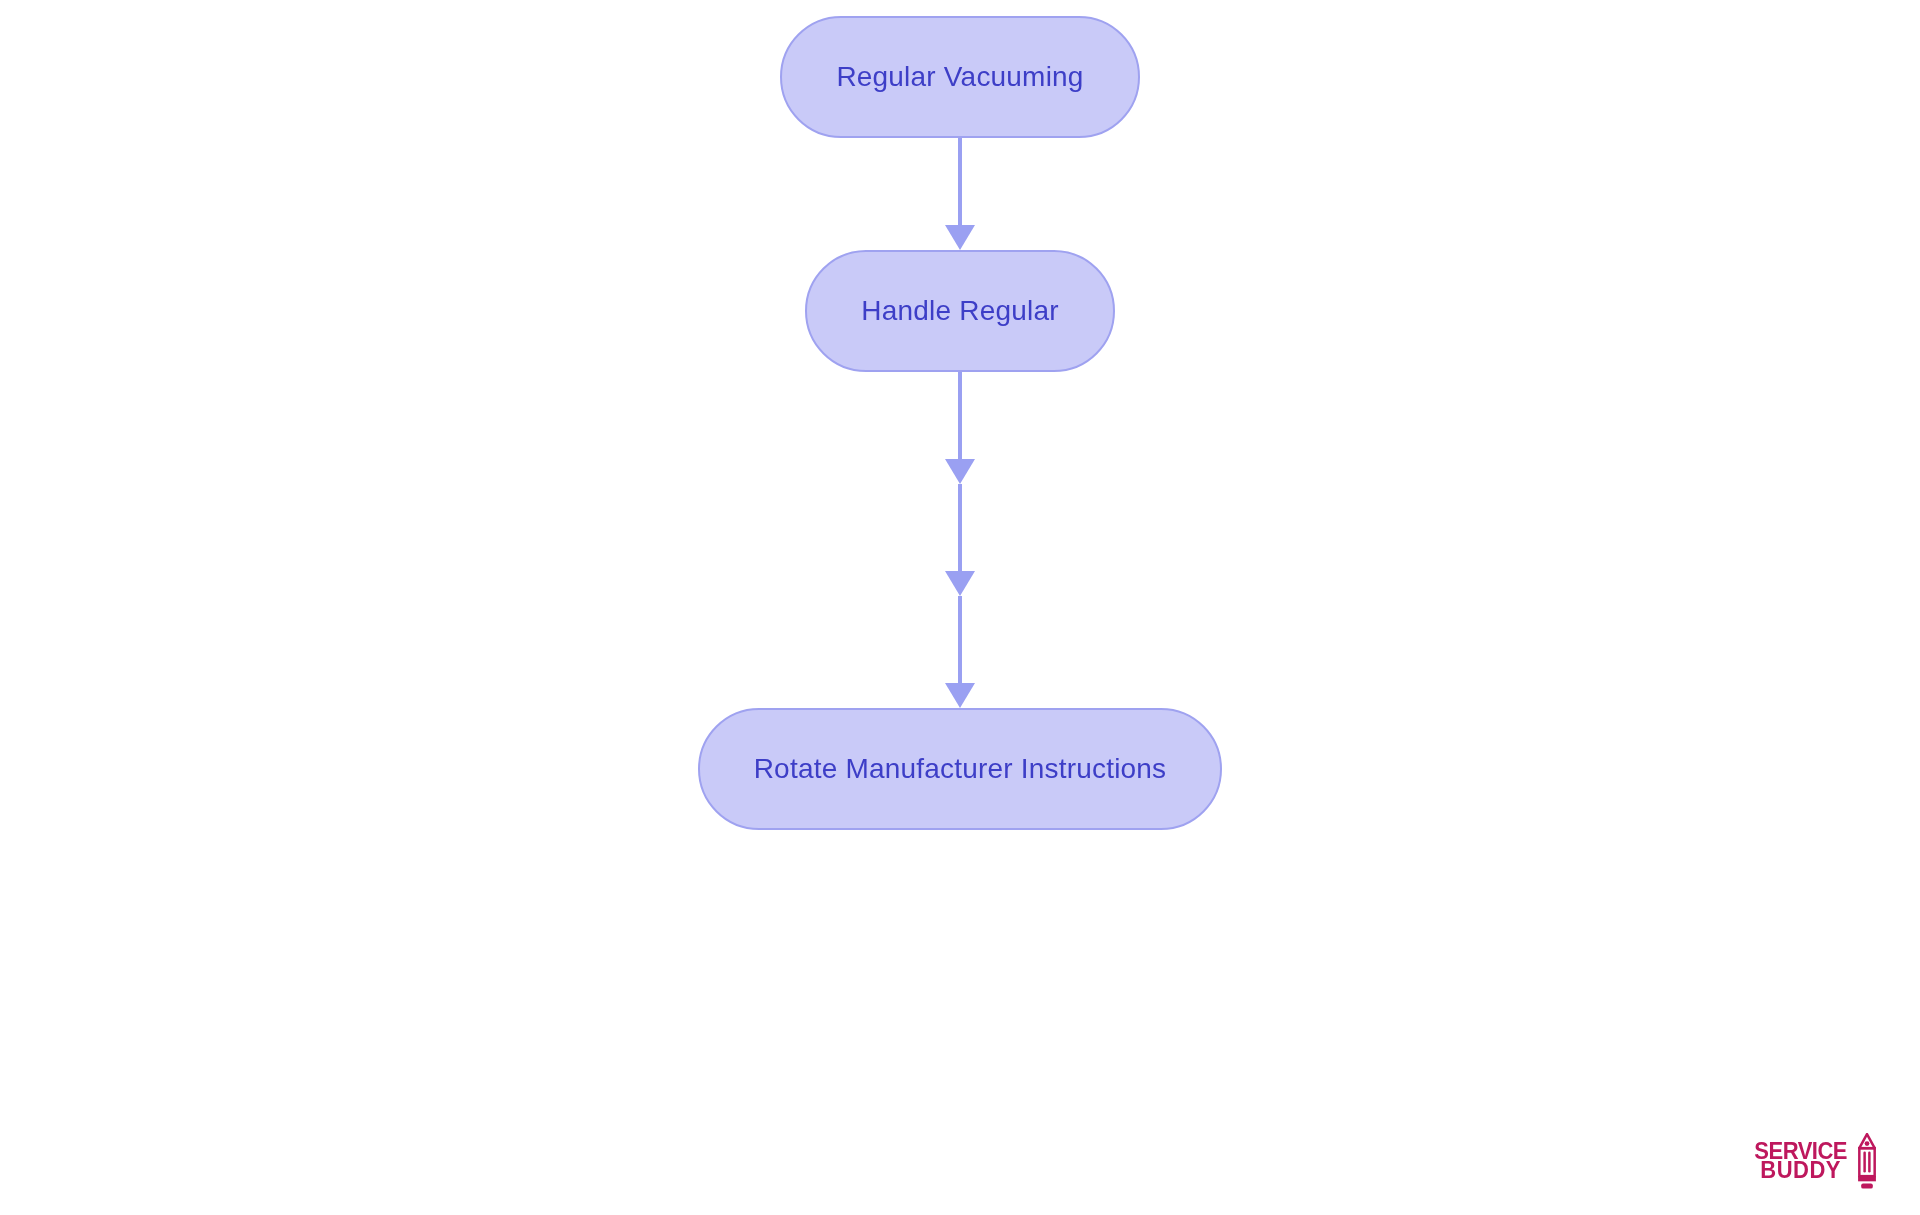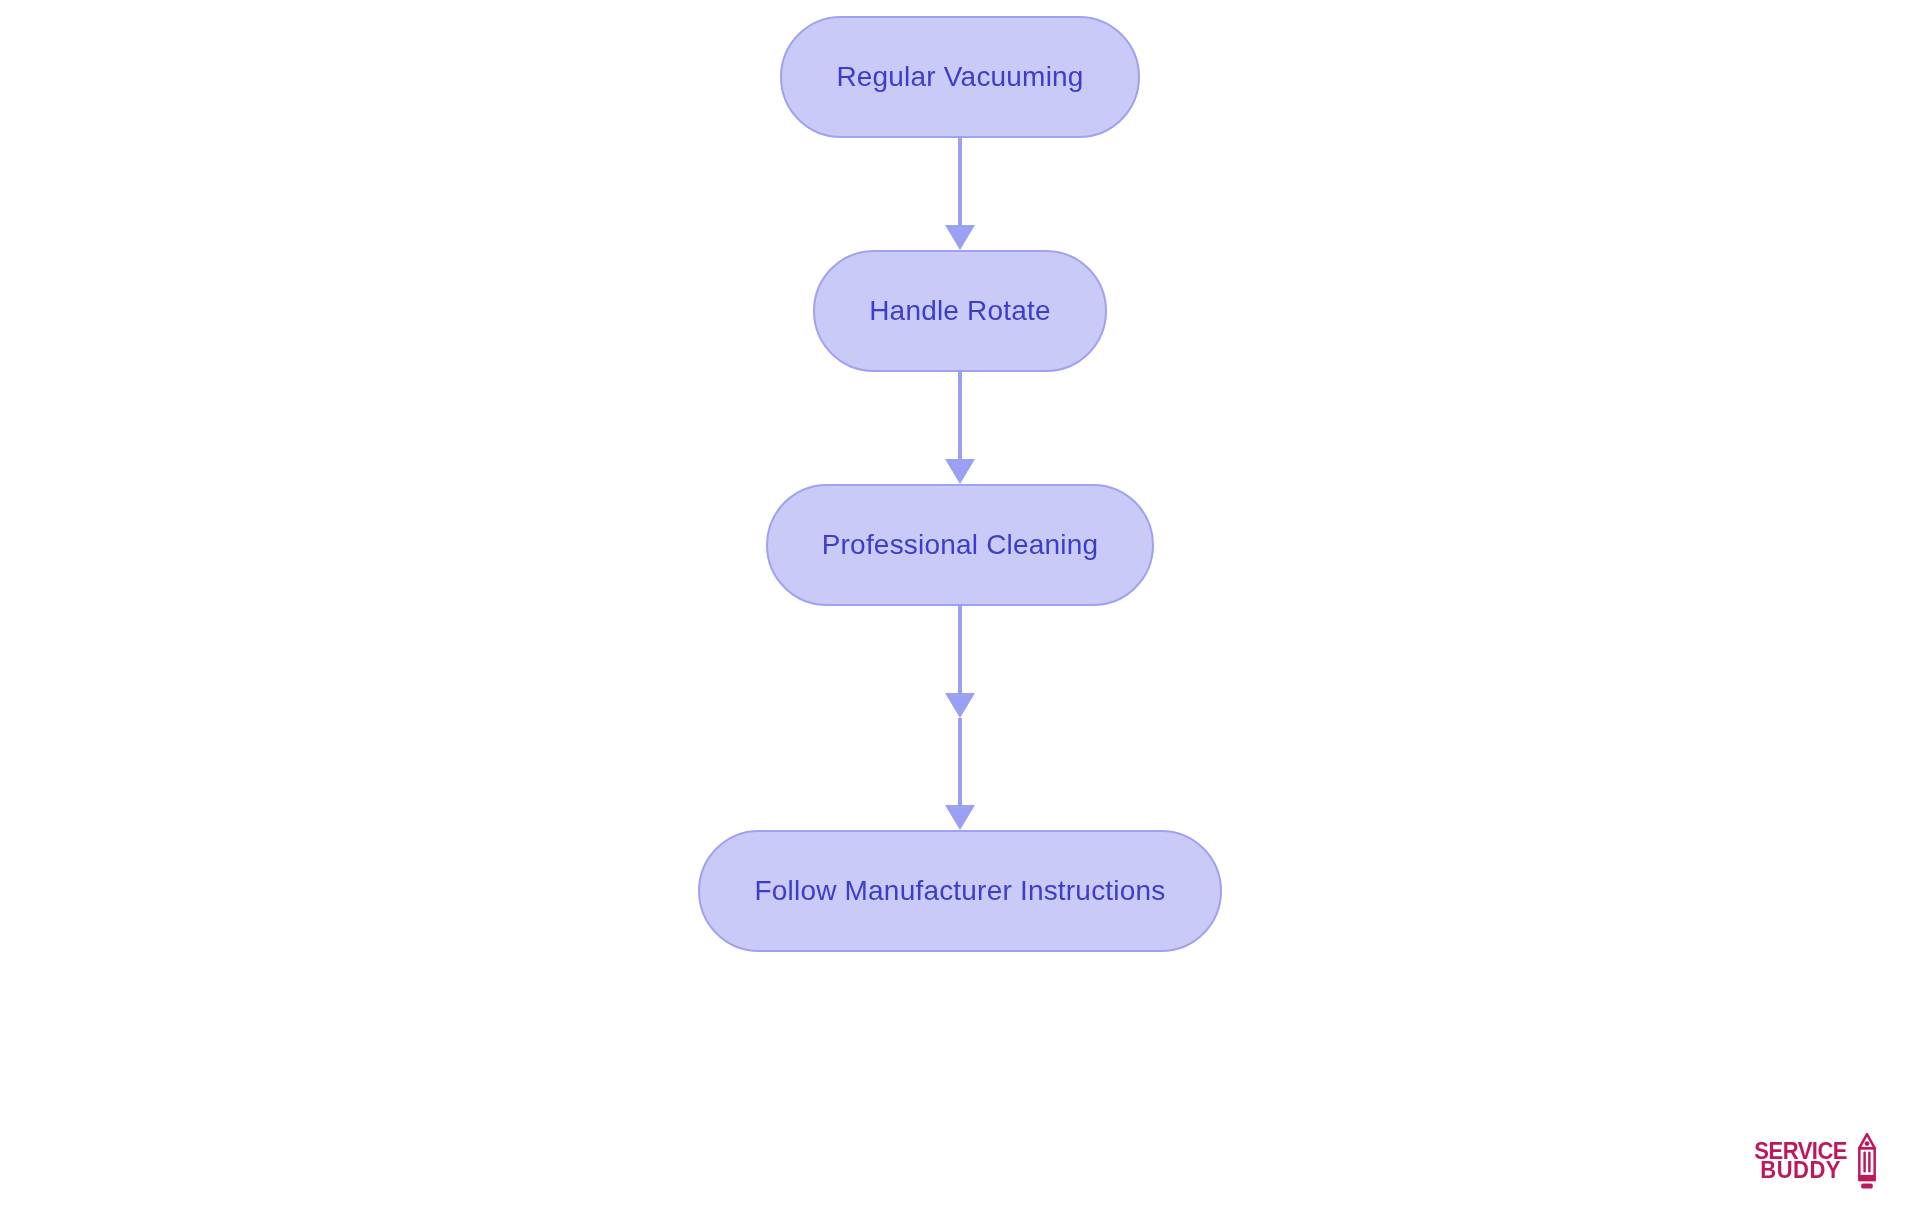--- a/index.html
+++ b/index.html
@@ -80,35 +80,34 @@
 <body>
 
 <div class="canvas" style="--node-fill: #c9caf8; --node-border: #9fa2f0; --node-text: #3d3ec7; --arrow-color: #9aa0f2; background: rgb(255, 255, 255);">
 
   <div class="flow">
       <div class="flow-node">Regular Vacuuming</div>
       <div class="flow-arrow">
         <div class="shaft"></div>
         <div class="head"></div>
       </div>
-      <div class="flow-node">Handle Rotate</div>
-      <div class="flow-arrow">
-        <div class="shaft"></div>
-        <div class="head"></div>
-      </div>
-      <div class="flow-node">Professional Cleaning</div>
+      <div class="flow-node">Handle Regular</div>
       <div class="flow-arrow">
         <div class="shaft"></div>
         <div class="head"></div>
       </div>
       <div class="flow-arrow">
         <div class="shaft"></div>
         <div class="head"></div>
       </div>
-      <div class="flow-node">Follow Manufacturer Instructions</div>
+      <div class="flow-arrow">
+        <div class="shaft"></div>
+        <div class="head"></div>
+      </div>
+      <div class="flow-node">Rotate Manufacturer Instructions</div>
     </div>
 
   <div class="logo" style="color: #be185d;">
     <div class="logo-text">
       <span class="l1">SERVICE</span>
       <span class="l2">BUDDY</span>
     </div>
     <svg class="logo-pencil" width="26" height="56" viewBox="0 0 24 54" aria-hidden="true">
       <path d="M12 1 L4.6 14.6 H19.4 Z" fill="none" stroke="currentColor" stroke-width="2.4" stroke-linejoin="round"></path>
       <circle cx="12" cy="10.2" r="2.3" fill="currentColor"></circle>

